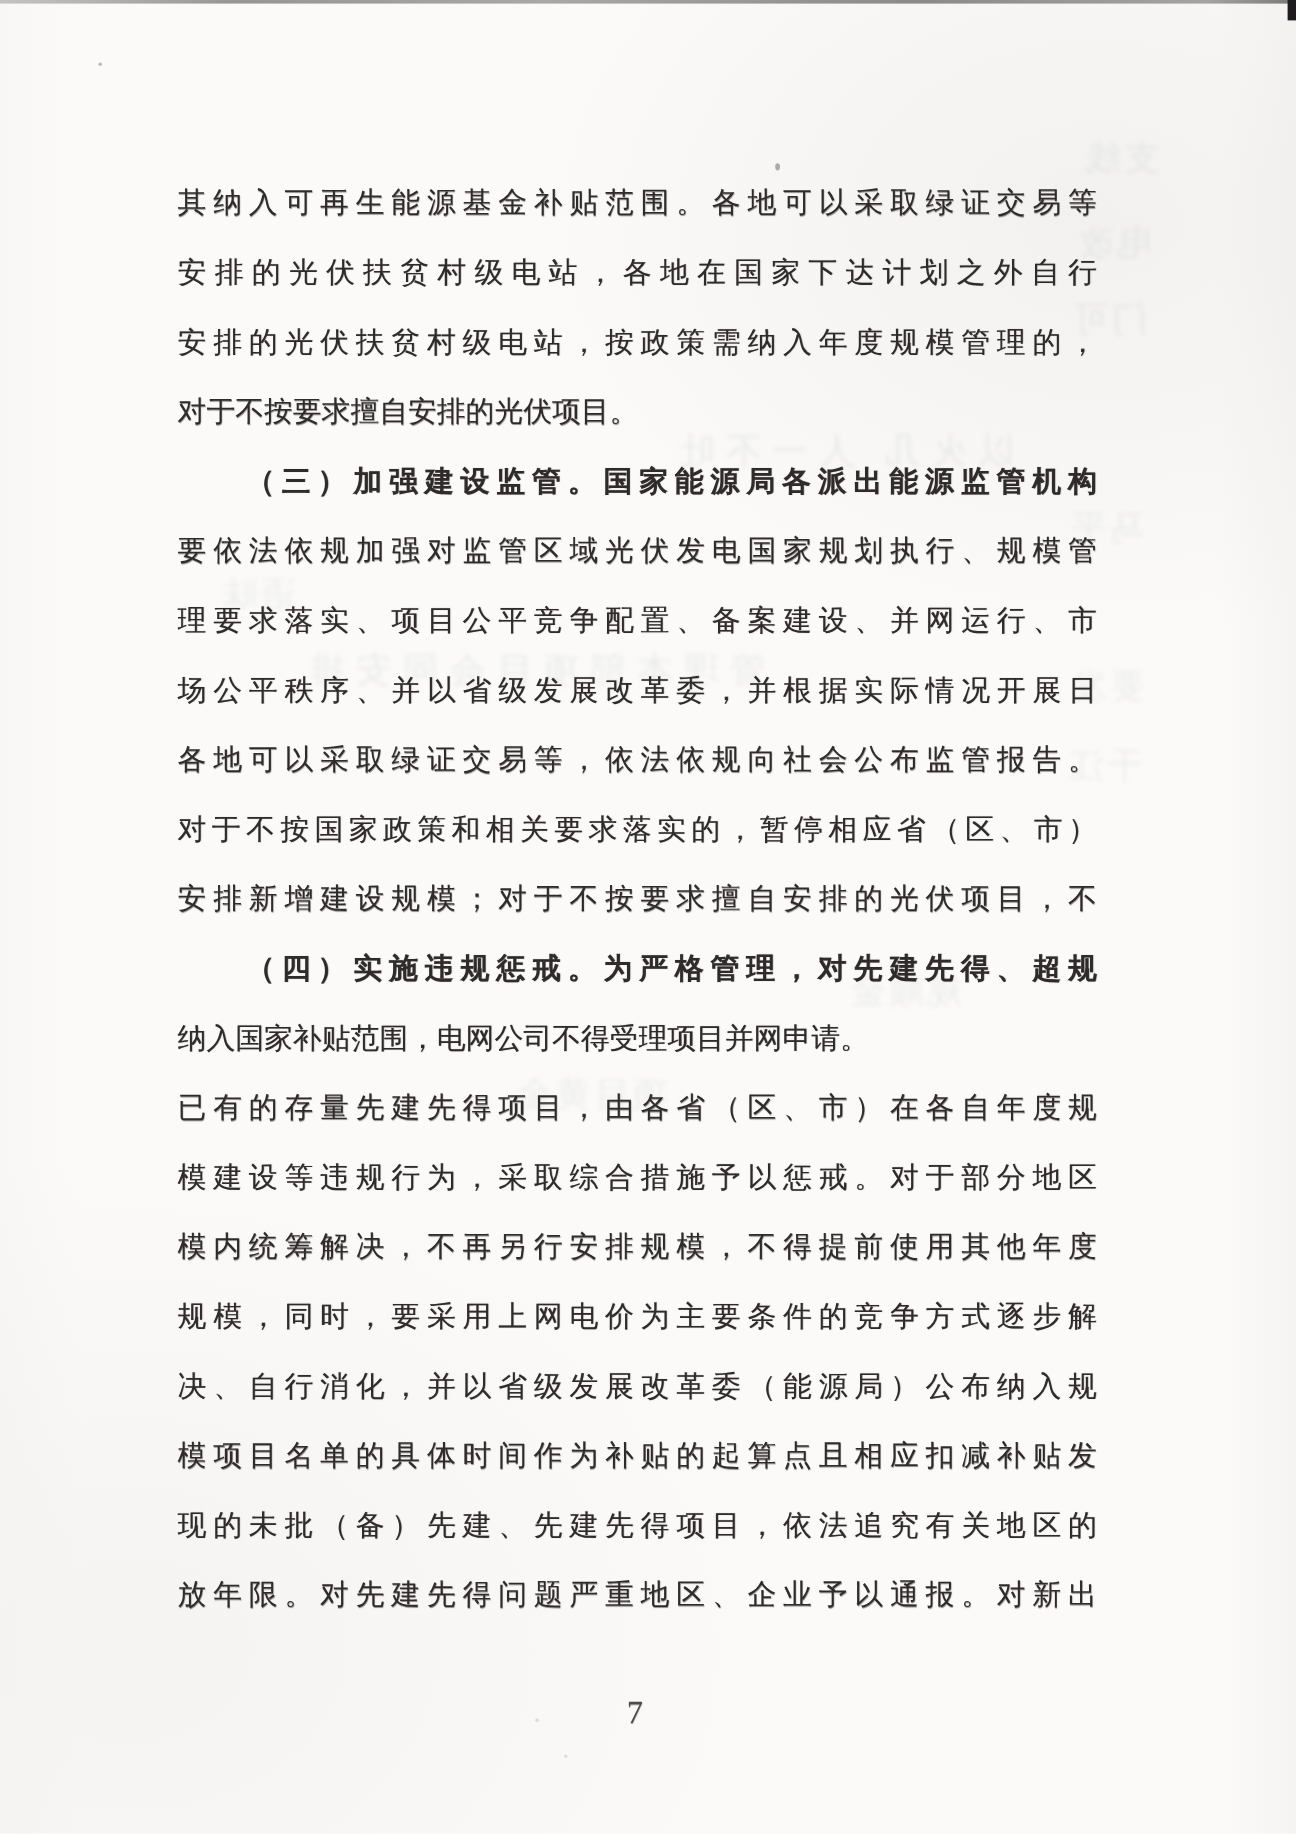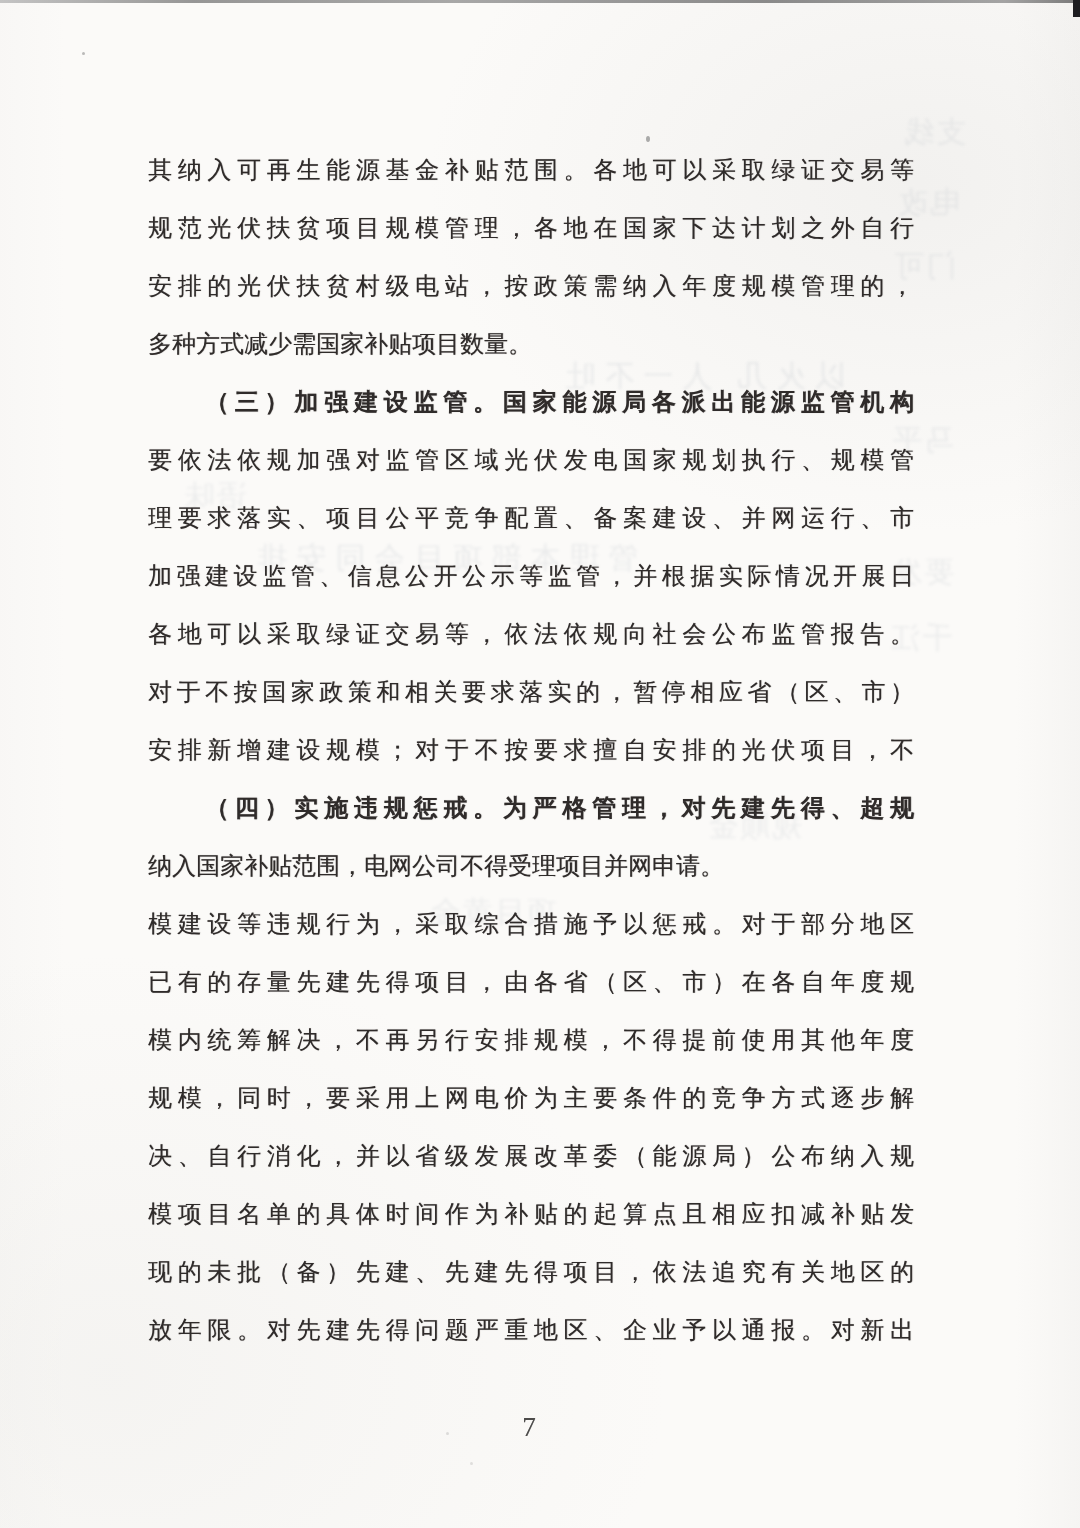--- a/index.html
+++ b/index.html
@@ -90,34 +90,34 @@
 <span class="ghost col" style="left:706px; top:806px;">规顺金</span>
 <span class="ghost col" style="left:428px; top:892px;">项目黄金</span>
 
 <div class="speck" style="left:82px; top:52px; width:3px; height:3px;"></div>
 <div class="speck" style="left:646px; top:136px; width:4px; height:6px; opacity:0.55;"></div>
 <div class="speck" style="left:446px; top:1432px; width:3px; height:3px; opacity:0.2;"></div>
 <div class="speck" style="left:470px; top:1462px; width:3px; height:3px; opacity:0.18;"></div>
 
 <div class="text-block">
   <div class="line">其纳入可再生能源基金补贴范围。各地可以采取绿证交易等</div>
-  <div class="line">规范光伏扶贫项目规模管理，各地在国家下达计划之外自行</div>
+  <div class="line">安排的光伏扶贫村级电站，各地在国家下达计划之外自行</div>
   <div class="line">安排的光伏扶贫村级电站，按政策需纳入年度规模管理的，</div>
-  <div class="line short">多种方式减少需国家补贴项目数量。</div>
+  <div class="line short">对于不按要求擅自安排的光伏项目。</div>
   <div class="line ind">（三）加强建设监管。国家能源局各派出能源监管机构</div>
   <div class="line">要依法依规加强对监管区域光伏发电国家规划执行、规模管</div>
   <div class="line">理要求落实、项目公平竞争配置、备案建设、并网运行、市</div>
-  <div class="line">加强建设监管、信息公开公示等监管，并根据实际情况开展日</div>
+  <div class="line">场公平秩序、并以省级发展改革委，并根据实际情况开展日</div>
   <div class="line">各地可以采取绿证交易等，依法依规向社会公布监管报告。</div>
   <div class="line">对于不按国家政策和相关要求落实的，暂停相应省（区、市）</div>
   <div class="line">安排新增建设规模；对于不按要求擅自安排的光伏项目，不</div>
   <div class="line ind">（四）实施违规惩戒。为严格管理，对先建先得、超规</div>
   <div class="line short">纳入国家补贴范围，电网公司不得受理项目并网申请。</div>
+  <div class="line">已有的存量先建先得项目，由各省（区、市）在各自年度规</div>
   <div class="line">模建设等违规行为，采取综合措施予以惩戒。对于部分地区</div>
-  <div class="line">已有的存量先建先得项目，由各省（区、市）在各自年度规</div>
   <div class="line">模内统筹解决，不再另行安排规模，不得提前使用其他年度</div>
   <div class="line">规模，同时，要采用上网电价为主要条件的竞争方式逐步解</div>
   <div class="line">决、自行消化，并以省级发展改革委（能源局）公布纳入规</div>
   <div class="line">模项目名单的具体时间作为补贴的起算点且相应扣减补贴发</div>
   <div class="line">现的未批（备）先建、先建先得项目，依法追究有关地区的</div>
   <div class="line">放年限。对先建先得问题严重地区、企业予以通报。对新出</div>
 </div>
 
 <div class="page-number">7</div>
 

